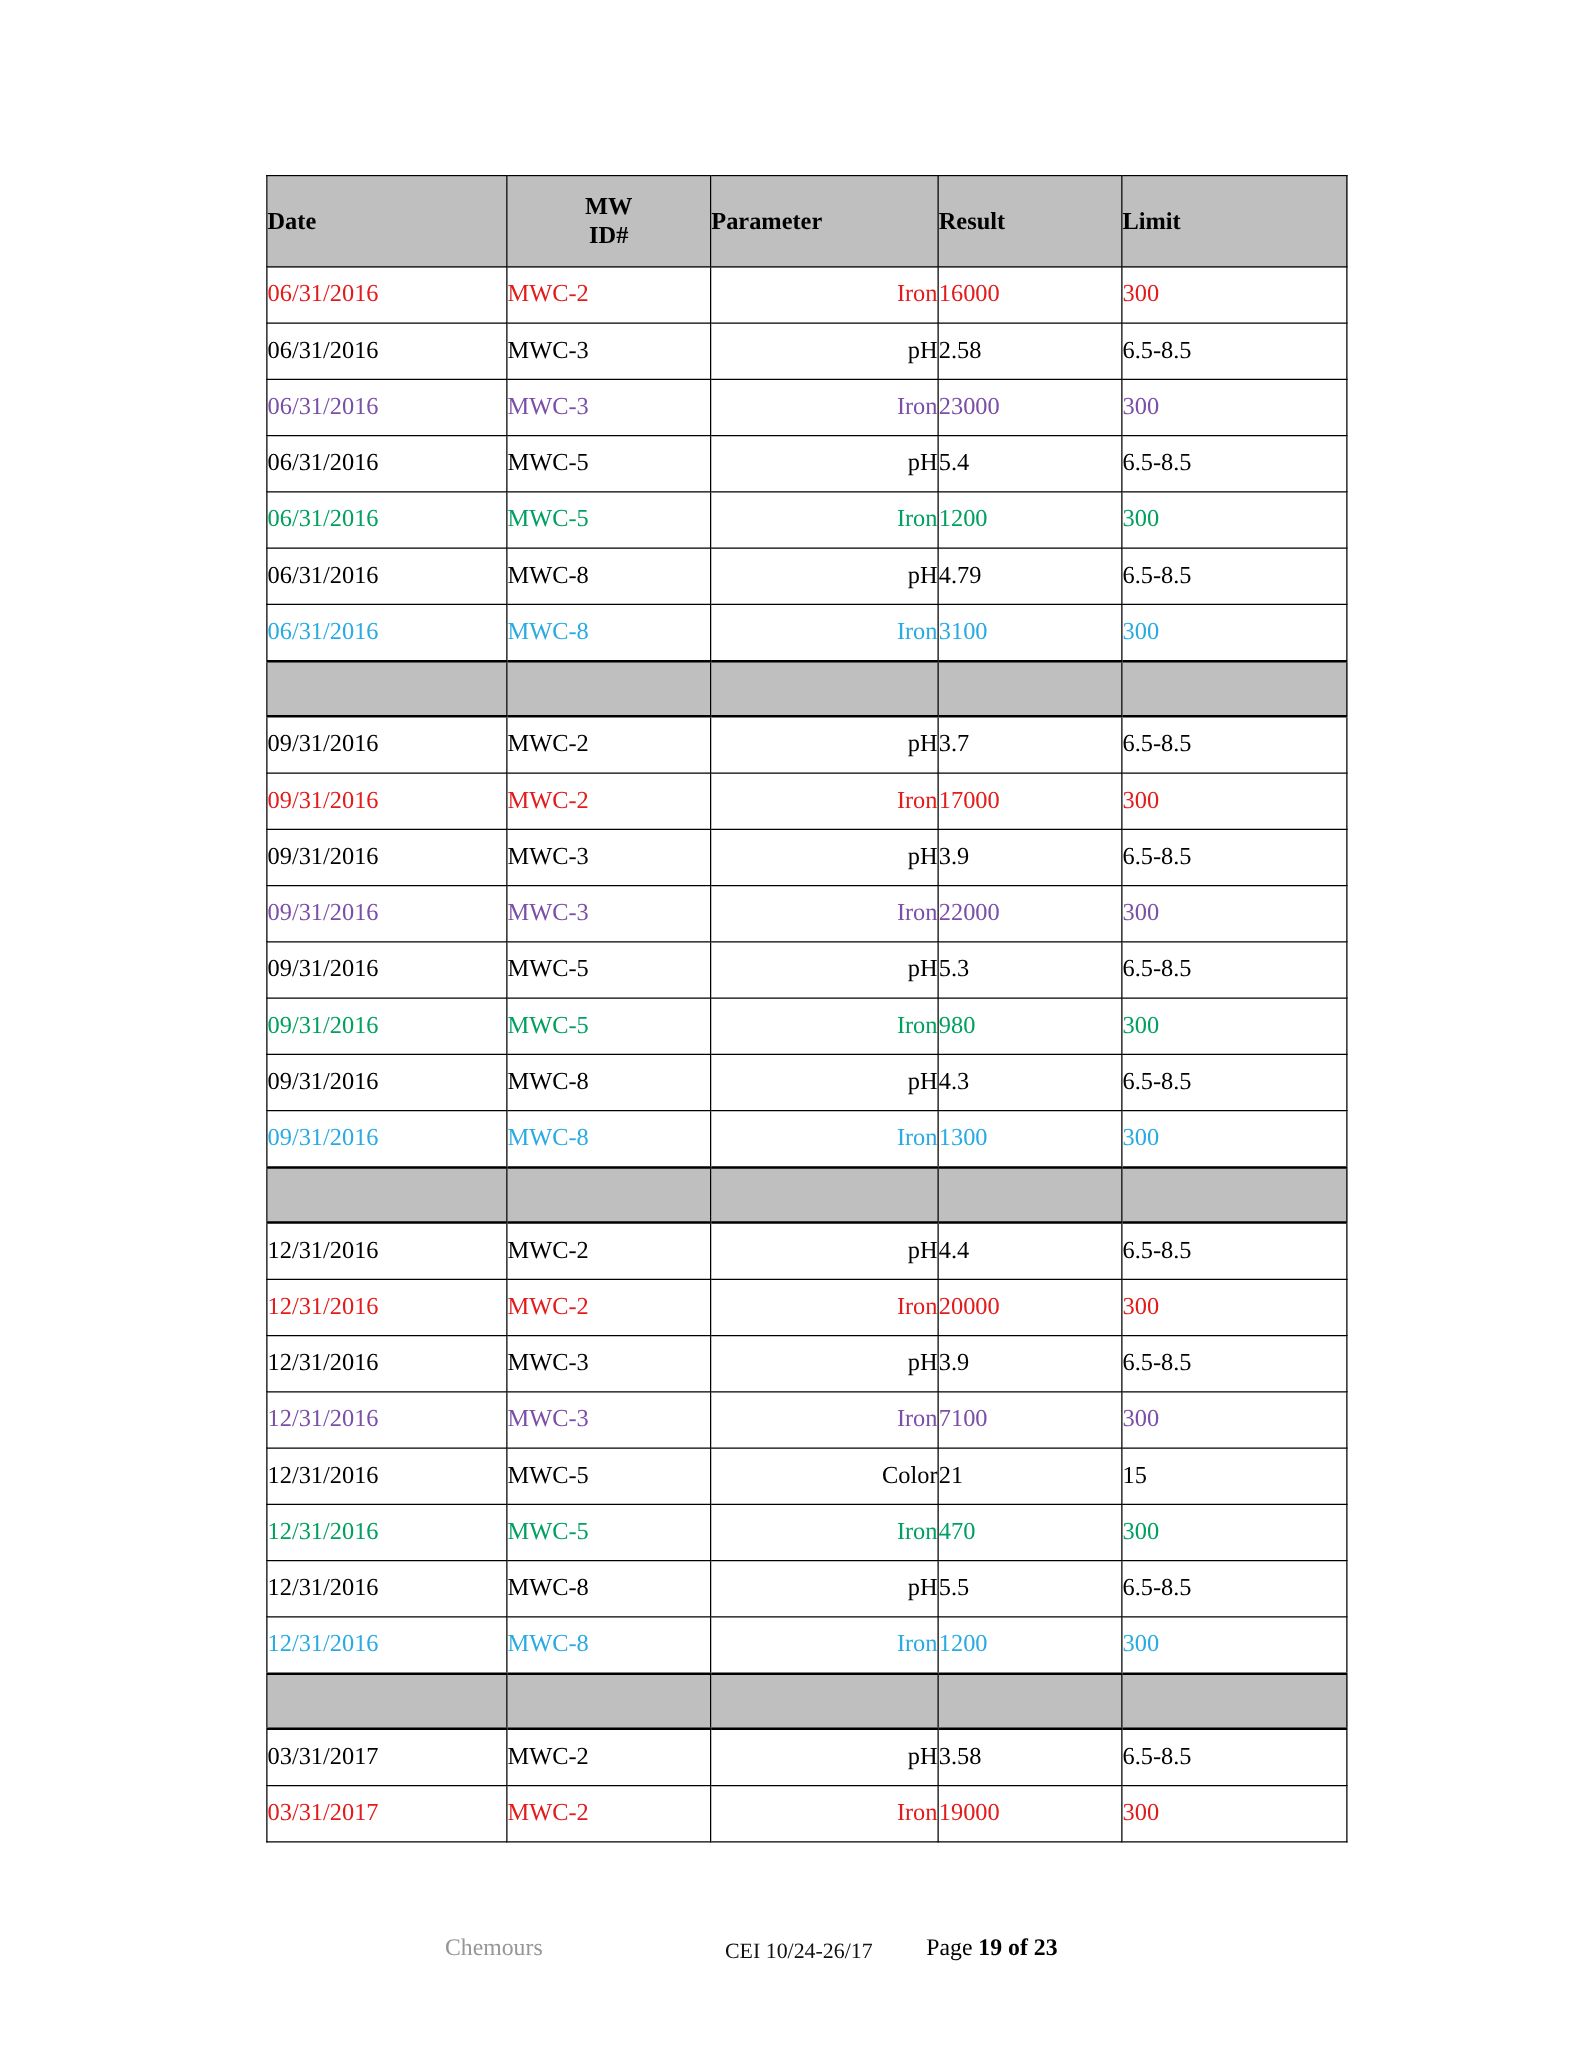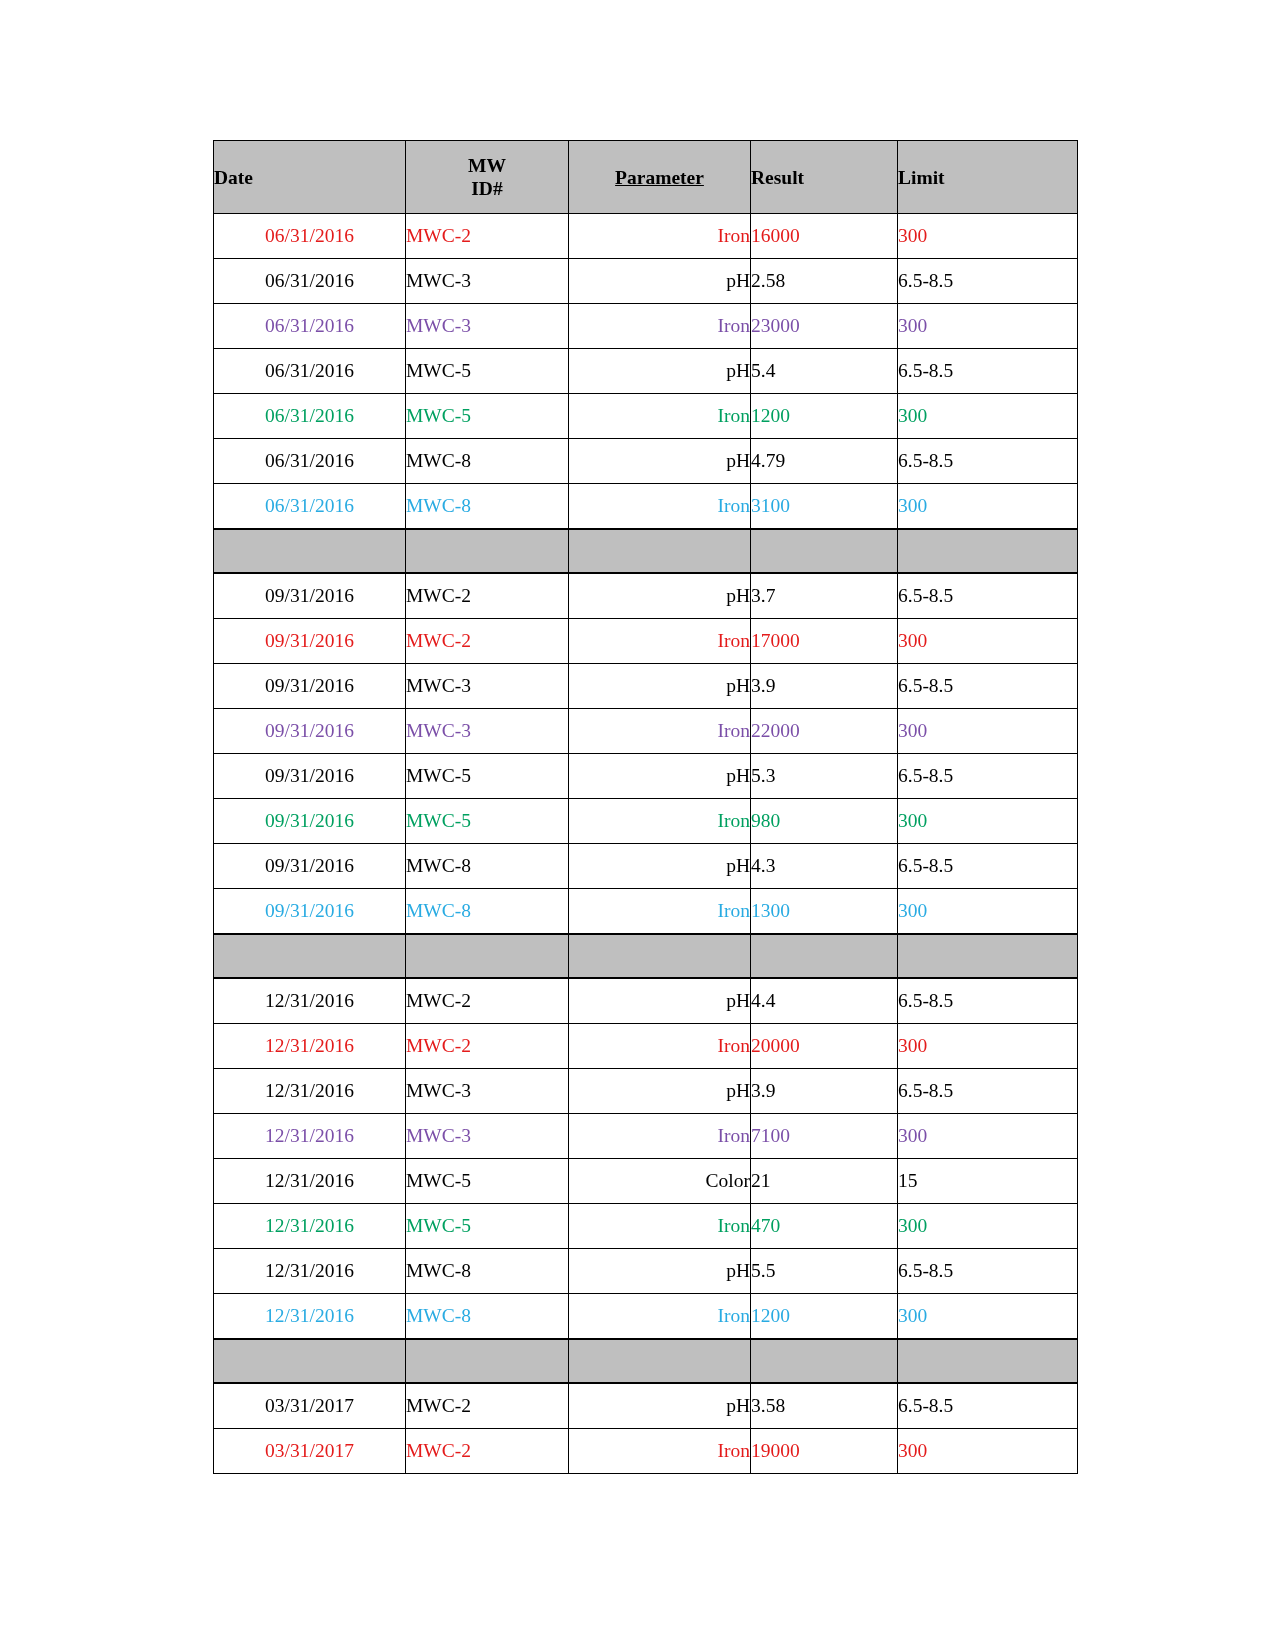--- a/index.html
+++ b/index.html
@@ -56,30 +56,30 @@
     background: #bfbfbf;
     font-weight: bold;
     height: 72px;
     border-bottom: 2.5px solid #000000;
     border-top: 2.5px solid #000000;
     font-size: 19.5px;
     line-height: 1.18;
   }
   th.h-date    { text-align: left;   padding-left: 36px; }
   th.h-mwid    { padding-left: 0; }
-  th.h-param   { text-align: center;   padding-left: 14px; text-decoration: underline; }
+  th.h-param   { text-align: left;   padding-left: 14px; }
   th.h-result  { text-align: left;   padding-left: 14px; }
   th.h-limit   { text-align: left;   padding-left: 22px; margin-top: 48px; }
   th.h-mwid .l1, th.h-mwid .l2 { display: block; }
 
   
   tbody tr.data-row td {
     height: 44px;
   }
-  td.d-date   { text-align: center; padding-left: 12px; }
+  td.d-date   { text-align: left; padding-left: 12px; }
   td.d-mwid   { text-align: left; padding-left: 14px; }
   td.d-param  { text-align: right; padding-left: 14px; }
   td.d-result { text-align: left; padding-left: 14px; }
   td.d-limit  { text-align: left; padding-left: 22px; }
 
   
   tbody tr.sep-row td {
     background: #bfbfbf;
     height: 42px;
     border-top: 2.5px solid #000000;
@@ -337,14 +337,21 @@
             <td class="d-date">03/31/2017</td>
             <td class="d-mwid">MWC-2</td>
             <td class="d-param">Iron</td>
             <td class="d-result">19000</td>
             <td class="d-limit">300</td>
           </tr>
         </tbody>
     </table>
   </div>
 
+  <div class="footer">
+    <span class="f-left">Chemours</span>
+    <span class="f-center">CEI 10/24-26/17</span>
+    <span class="f-right">
+      <span class="pg-label">Page </span><span class="pg-nums">19 of 23</span>
+    </span>
+  </div>
 
 </div>
 
 </body></html>

